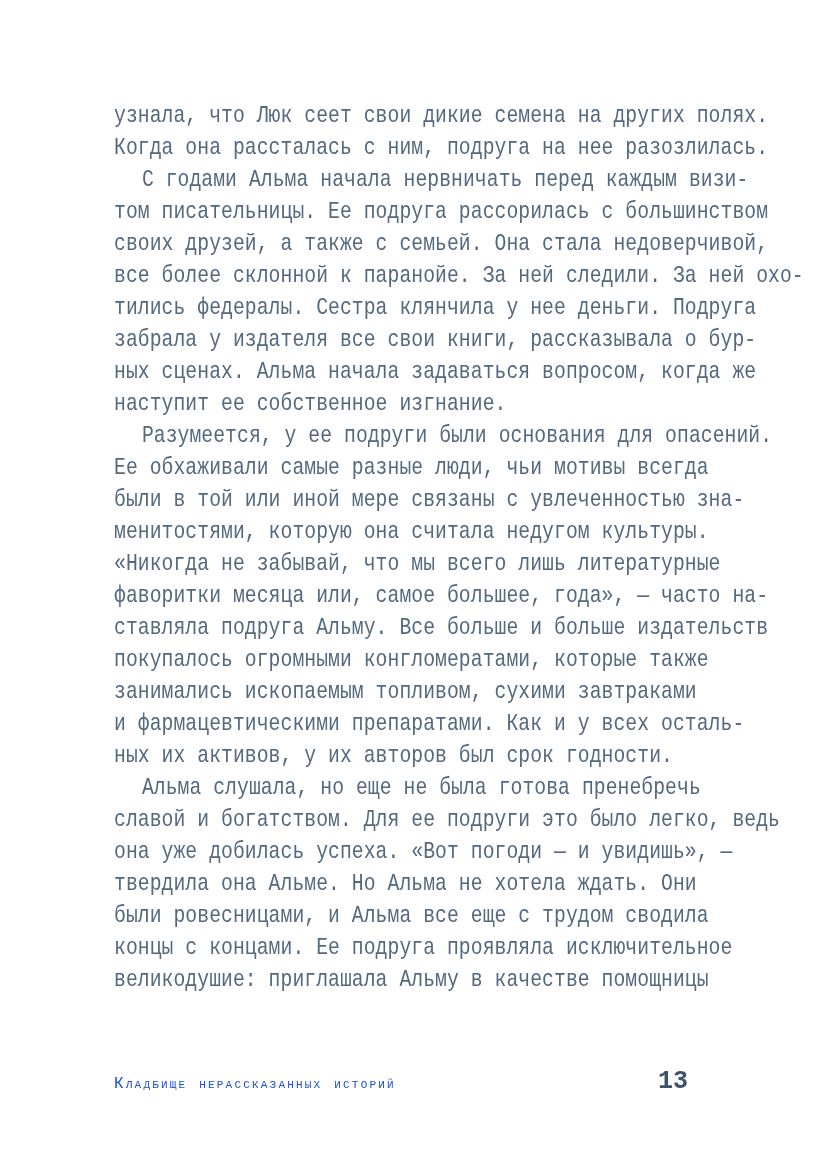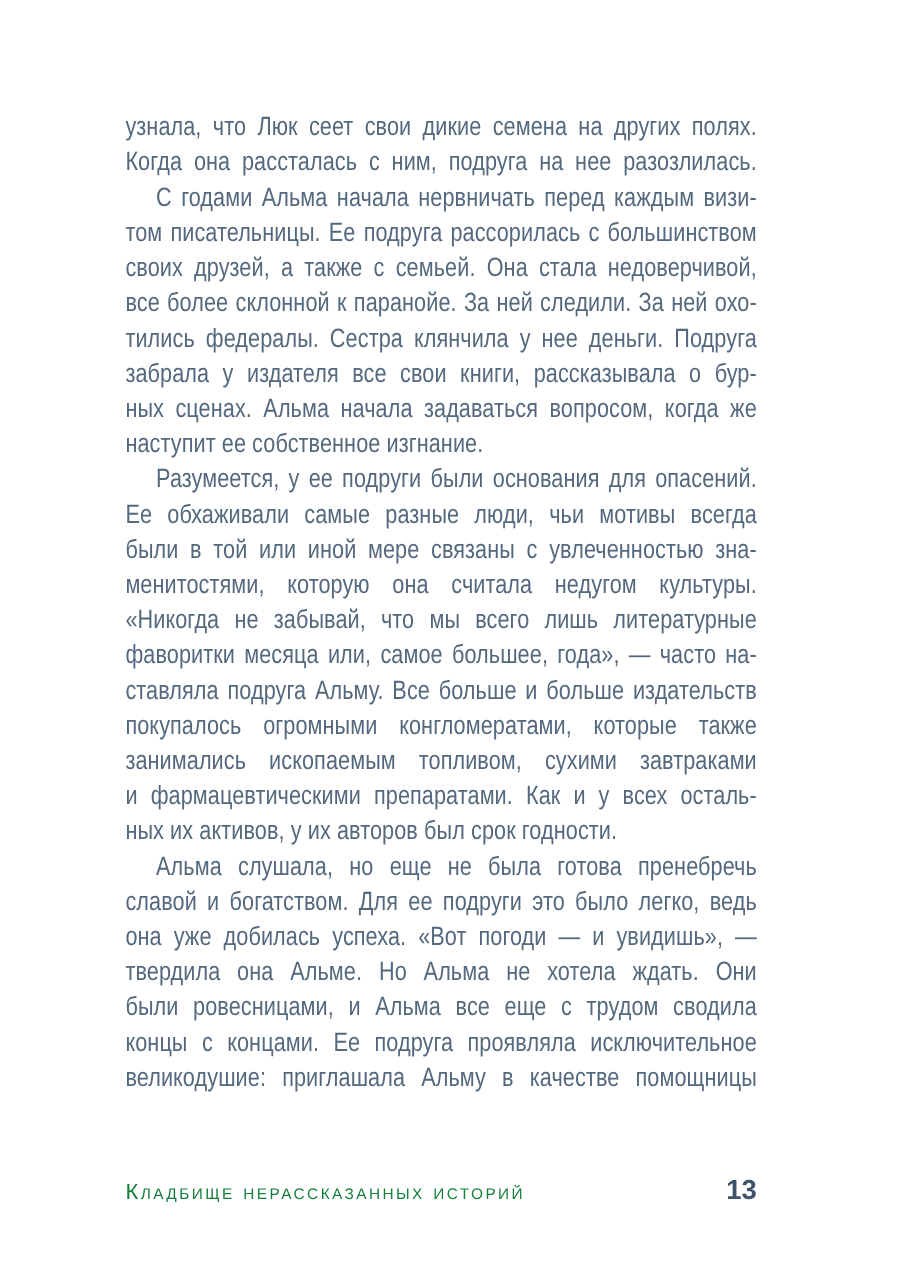--- a/index.html
+++ b/index.html
@@ -8,21 +8,21 @@
     width: 833px;
     height: 1152px;
     background: #ffffff;
     overflow: hidden;
   }
   .book-page {
     position: relative;
     width: 833px;
     height: 959px;
     background: #ffffff;
-    font-family: Liberation Sans, sans-serif;
+    font-family: Liberation Mono, monospace;
   }
   
   .text-block {
     position: absolute;
     left: 114px;
     top: 100px;
     width: 574px;
   }
   .line {
     width: 700px;
@@ -47,25 +47,25 @@
   .footer {
     position: absolute;
     left: 114px;
     top: 1033px;
     width: 574px;
     display: flex;
     align-items: baseline;
     justify-content: space-between;
   }
   .running-title {
-    font-size: 20px;
+    font-size: 16px;
     line-height: 30px;
     font-variant: small-caps;
     letter-spacing: 2.2px;
-    color: #15803d;
+    color: #1d4ed8;
     margin-top: 36px;
   }
   .page-number {
     font-size: 25px;
     line-height: 30px;
     font-weight: 700;
     color: #3e5368;
     margin-left: 14px;
   }
 </style>

